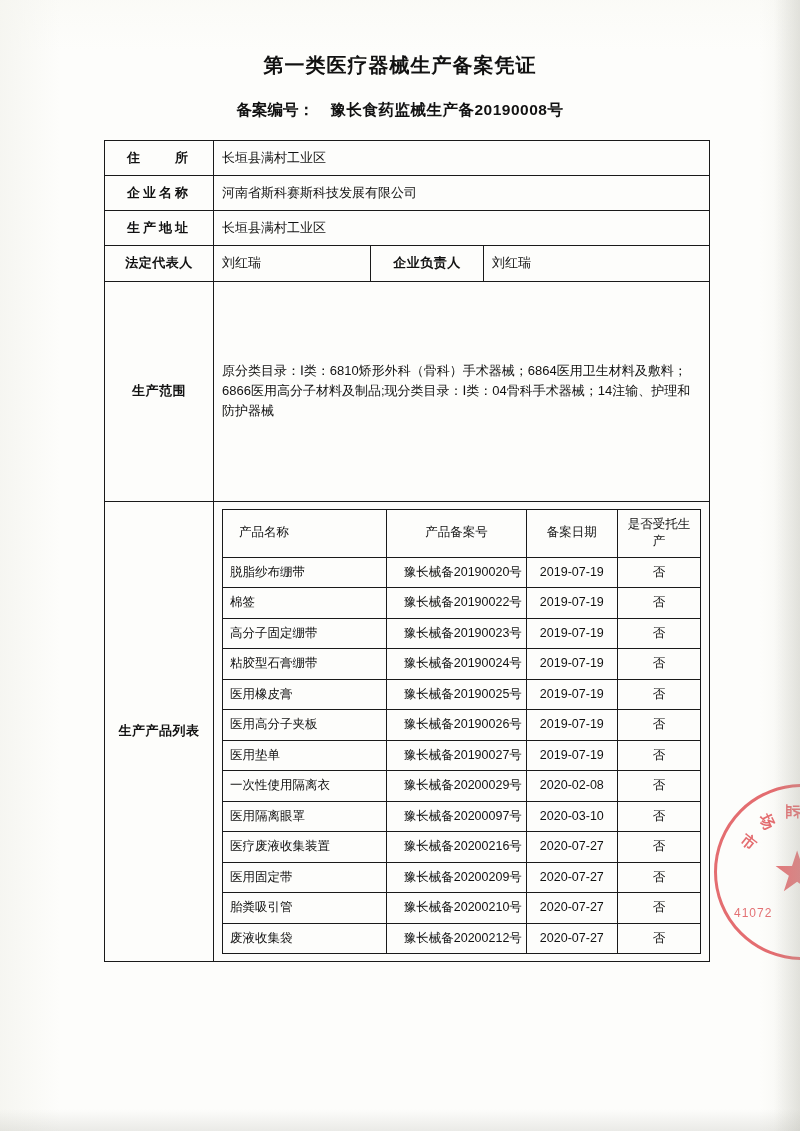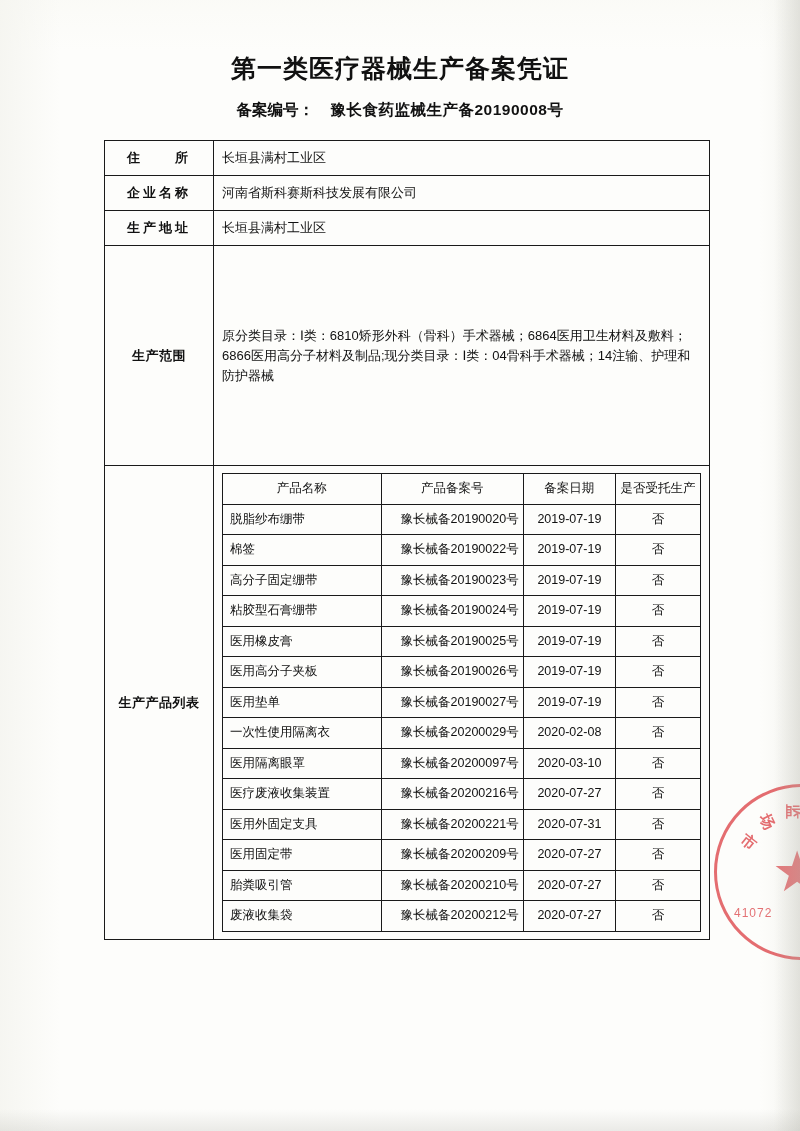--- a/index.html
+++ b/index.html
@@ -31,21 +31,21 @@
       linear-gradient(270deg, rgba(243,243,238,0.9) 0px, rgba(255,255,255,0) 40px),
       linear-gradient(180deg, rgba(250,250,246,0.8) 0px, rgba(255,255,255,0) 50px);
     pointer-events: none;
   }
   .doc-title {
     position: absolute;
     top: 52px;
     left: 0;
     width: 800px;
     text-align: center;
-    font-size: 25px;
+    font-size: 20px;
     font-weight: bold;
     letter-spacing: 1px;
     font-family: "Liberation Sans", sans-serif;
   }
   .record-line {
     position: absolute;
     top: 100px;
     left: 0;
     width: 800px;
     text-align: center;
@@ -113,21 +113,21 @@
   table.products td {
     border: 1px solid #1a1a1a;
     padding: 6px 4px;
     line-height: 1.4;
   }
   table.products tr.head td {
     text-align: center;
     font-weight: normal;
   }
   table.products td.c-name { width: 185px; text-align: left; padding-left: 7px; }
-  table.products tr.head td.c-name { text-align: center; padding-left: 4px; margin-top: 48px; }
+  table.products tr.head td.c-name { text-align: left; padding-left: 16px; margin-top: 48px; }
   table.products td.c-no { width: 155px; text-align: right; }
   table.products td.c-date { width: 98px; text-align: center; }
   table.products td.c-ent { width: 94px; text-align: center; }
 
   
   .stamp {
     position: absolute;
     left: 714px;
     top: 784px;
     width: 180px;
@@ -210,20 +210,26 @@
         <td class="hdr">住　　所</td>
         <td class="val" colspan="3">长垣县满村工业区</td>
       </tr>
       <tr>
         <td class="hdr">企业名称</td>
         <td class="val" colspan="3">河南省斯科赛斯科技发展有限公司</td>
       </tr>
       <tr>
         <td class="hdr">生产地址</td>
         <td class="val" colspan="3">长垣县满村工业区</td>
+      </tr>
+      <tr>
+        <td class="hdr tight">法定代表人</td>
+        <td class="val" style="width:140px">刘红瑞</td>
+        <td class="hdr tight" style="width:96px">企业负责人</td>
+        <td class="val">刘红瑞</td>
       </tr>
       <tr>
         <td class="scope-hdr">生产范围</td>
         <td class="scope-body" colspan="3">原分类目录：Ⅰ类：6810矫形外科（骨科）手术器械；6864医用卫生材料及敷料；6866医用高分子材料及制品;现分类目录：Ⅰ类：04骨科手术器械；14注输、护理和防护器械</td>
       </tr>
       <tr>
         <td class="list-hdr">生产产品列表</td>
         <td class="list-cell" colspan="3">
           <table class="products">
             <tbody id="product-rows">
@@ -287,26 +293,20 @@
                   <td class="c-date">2020-03-10</td>
                   <td class="c-ent">否</td>
                 </tr>
                 <tr>
                   <td class="c-name">医疗废液收集装置</td>
                   <td class="c-no">豫长械备20200216号</td>
                   <td class="c-date">2020-07-27</td>
                   <td class="c-ent">否</td>
                 </tr>
                 <tr>
-                  <td class="c-name">医用外固定支具</td>
-                  <td class="c-no">豫长械备20200221号</td>
-                  <td class="c-date">2020-07-31</td>
-                  <td class="c-ent">否</td>
-                </tr>
-                <tr>
                   <td class="c-name">医用固定带</td>
                   <td class="c-no">豫长械备20200209号</td>
                   <td class="c-date">2020-07-27</td>
                   <td class="c-ent">否</td>
                 </tr>
                 <tr>
                   <td class="c-name">胎粪吸引管</td>
                   <td class="c-no">豫长械备20200210号</td>
                   <td class="c-date">2020-07-27</td>
                   <td class="c-ent">否</td>

